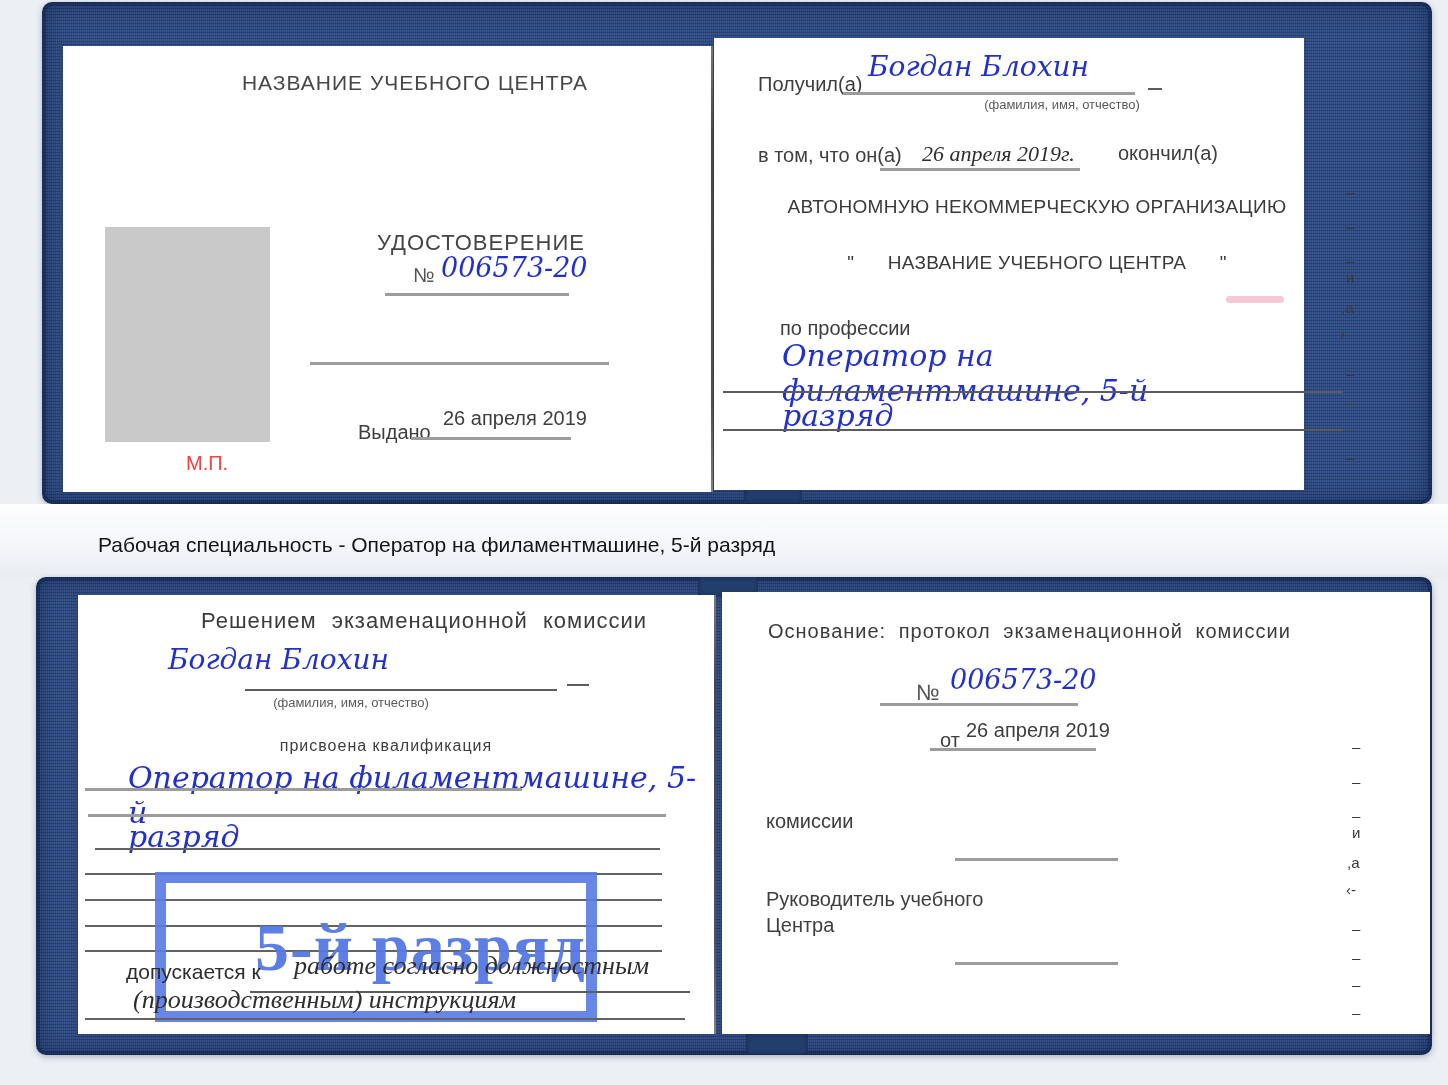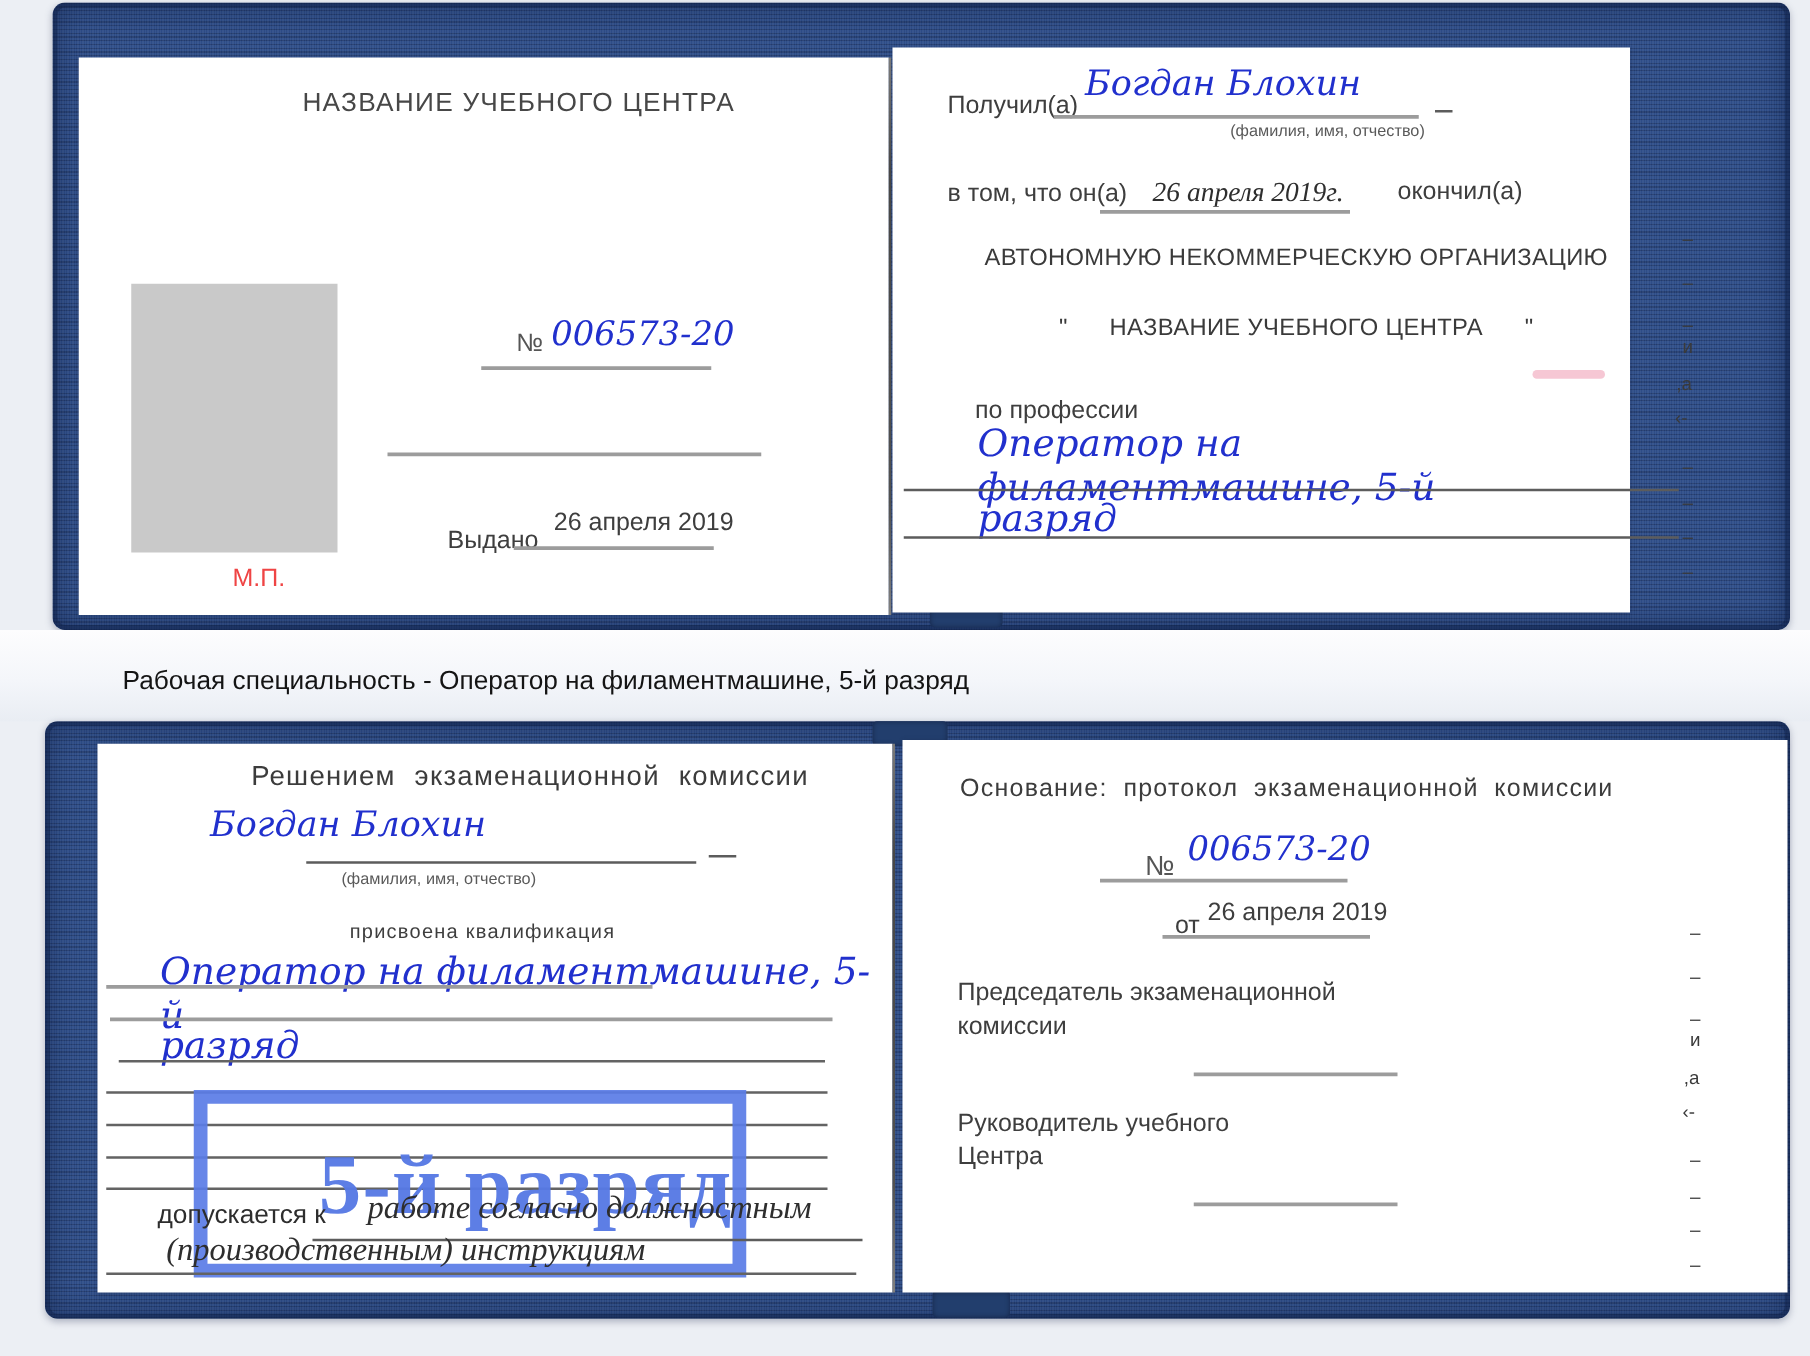--- a/index.html
+++ b/index.html
@@ -46,20 +46,21 @@
 <div id="stage">
 
   <div class="cover" style="left:42px;top:2px;width:1390px;height:502px;"></div>
   <div class="tab" style="left:744px;top:478px;width:58px;height:24px;"></div>
 
   <div class="page" style="left:63px;top:46px;width:648px;height:446px;">
     <div class="abs sans center" style="left:0;top:25px;width:100%;font-size:21px;letter-spacing:1px;color:#474747;">НАЗВАНИЕ УЧЕБНОГО ЦЕНТРА</div>
 
     <div class="photo" style="left:42px;top:181px;width:165px;height:215px;"></div>
 
+    <div class="abs sans center" style="left:240px;top:184px;width:300px;font-size:22px;letter-spacing:1px;color:#454545;">УДОСТОВЕРЕНИЕ</div>
 
     <span class="abs sans" style="left:322px;top:218px;font-size:20px;color:#555;">№</span>
     <span class="abs hand" style="left:350px;top:206px;font-size:27px;">006573-20</span>
     <div class="u-thick" style="left:322px;top:247px;width:184px;"></div>
 
     <div class="u-thick" style="left:247px;top:316px;width:299px;"></div>
 
     <span class="abs sans" style="left:267px;top:375px;font-size:20px;">Выдано</span>
     <span class="abs sans" style="left:352px;top:361px;font-size:20px;">26 апреля 2019</span>
     <div class="u-thick" style="left:348px;top:391px;width:160px;"></div>
@@ -149,21 +150,20 @@
     <div class="abs sans" style="left:18px;top:28px;font-size:20px;letter-spacing:1px;word-spacing:6px;color:#3c3c3c;">Основание: протокол экзаменационной комиссии</div>
 
     <span class="abs sans" style="left:166px;top:88px;font-size:22px;color:#555;">№</span>
     <span class="abs hand" style="left:200px;top:72px;font-size:27px;">006573-20</span>
     <div class="u-thick" style="left:158px;top:111px;width:198px;"></div>
 
     <span class="abs sans" style="left:190px;top:137px;font-size:20px;">от</span>
     <span class="abs sans" style="left:216px;top:127px;font-size:20px;">26 апреля 2019</span>
     <div class="u-thick" style="left:208px;top:156px;width:166px;"></div>
 
-    <div class="abs sans" style="left:16px;top:191px;font-size:20px;">Председатель экзаменационной</div>
     <div class="abs sans" style="left:16px;top:218px;font-size:20px;">комиссии</div>
     <div class="u-thick" style="left:233px;top:266px;width:163px;"></div>
 
     <div class="abs sans" style="left:16px;top:296px;font-size:20px;">Руководитель учебного</div>
     <div class="abs sans" style="left:16px;top:322px;font-size:20px;">Центра</div>
     <div class="u-thick" style="left:233px;top:370px;width:163px;"></div>
 
     <div class="edge-col" style="left:628px;top:146px;">
       <span>–</span>
         <span>–</span>

